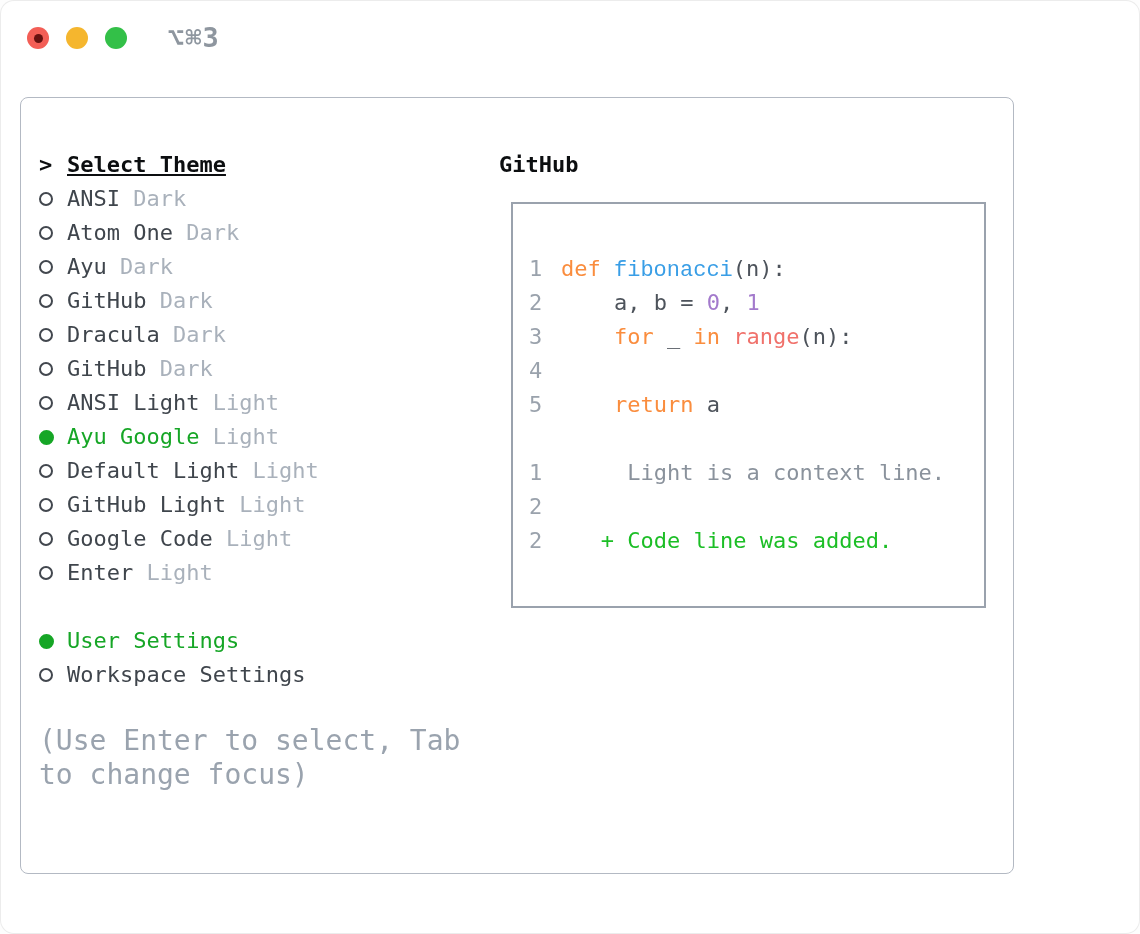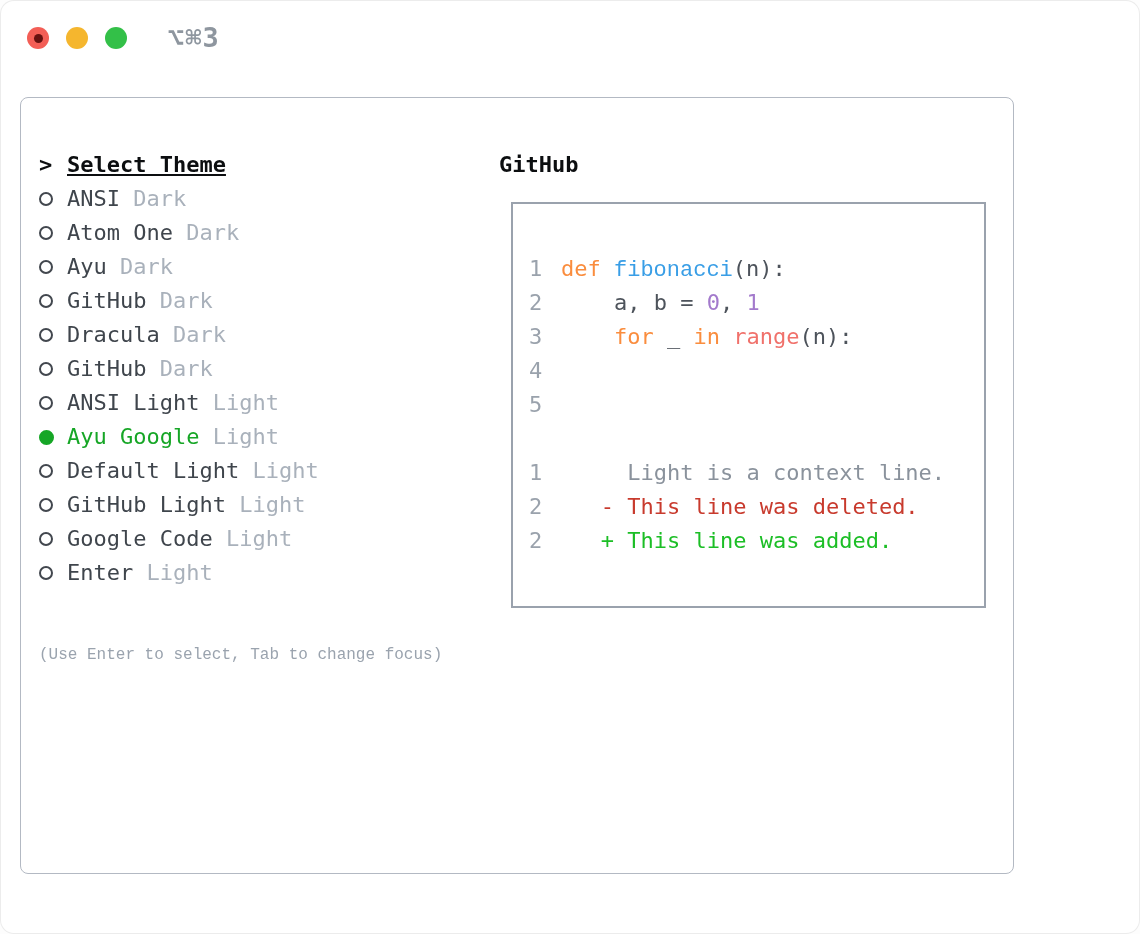--- a/index.html
+++ b/index.html
@@ -31,21 +31,21 @@
   .marker{width:28px;flex:none;display:flex;align-items:center;}
   .cursor{font-weight:bold;color:var(--heading);}
   .hdr{font-weight:bold;color:var(--heading);text-decoration:underline;}
   .radio{width:14px;height:14px;box-sizing:border-box;border:2px solid #42474e;border-radius:50%;}
   .radio.sel{border-color:var(--accent);background:var(--accent);width:15px;height:15px;}
   .name{color:var(--name);}
   .name.sel{color:var(--accent);}
   .variant{color:var(--variant);margin-left:13.25px;}
   .spacer{height:34px;}
   .indent{margin-left:28px;}
-  .help{margin-top:14px;width:440px;font-size:16px;line-height:34px;color:var(--help);font-family:Liberation Mono, monospace;}
+  .help{margin-top:32px;width:440px;font-size:28px;line-height:34px;color:var(--help);}
 
   
   .preview-hdr{height:34px;font-size:22px;line-height:34px;font-weight:bold;color:var(--heading);}
   .preview-box{margin-top:20px;margin-left:12px;width:475px;height:406px;box-sizing:border-box;
                border:2px solid var(--border_preview);background:#fff;padding:48px 0 0 16px;}
   .crow{display:flex;height:34px;font-size:22px;line-height:34px;}
   .gutter{width:32px;flex:none;color:var(--gutter);white-space:pre;}
   .code{white-space:pre;color:var(--code);}
   .tok-kw{color:var(--kw);}
   .tok-fn{color:var(--fn);font-family:Liberation Mono, monospace;}
@@ -91,20 +91,24 @@
           <div class="row"><span class="marker"><span class="radio sel"></span></span><span class="name sel">Ayu Google</span><span class="variant">Light</span></div>
           <div class="row"><span class="marker"><span class="radio"></span></span><span class="name">Default Light</span><span class="variant">Light</span></div>
           <div class="row"><span class="marker"><span class="radio"></span></span><span class="name">GitHub Light</span><span class="variant">Light</span></div>
           <div class="row"><span class="marker"><span class="radio"></span></span><span class="name">Google Code</span><span class="variant">Light</span></div>
           <div class="row"><span class="marker"><span class="radio"></span></span><span class="name">Enter</span><span class="variant">Light</span></div>
         </div>
 
       <div class="spacer"></div>
 
 
+      <div>
+          <div class="row"><span class="marker"><span class="radio sel"></span></span><span class="name sel">User Settings</span></div>
+          <div class="row"><span class="marker"><span class="radio"></span></span><span class="name">Workspace Settings</span></div>
+        </div>
 
       <div class="help">(Use Enter to select, Tab to change focus)</div>
     </div>
 
     <div class="rightcol">
       <div class="preview-hdr">GitHub</div>
       <div class="preview-box">
           <div class="crow">
             <span class="gutter">1</span>
             <span class="code"><span class="tok-kw">def </span><span class="tok-fn">fibonacci</span><span class="tok-df">(n):</span></span>
@@ -115,34 +119,34 @@
           </div>
           <div class="crow">
             <span class="gutter">3</span>
             <span class="code"><span class="tok-df">    </span><span class="tok-kw">for </span><span class="tok-df">_ </span><span class="tok-kw">in </span><span class="tok-rg">range</span><span class="tok-df">(n):</span></span>
           </div>
           <div class="crow">
             <span class="gutter">4</span>
           </div>
           <div class="crow">
             <span class="gutter">5</span>
+            <span class="code"><span class="tok-df">    </span><span class="tok-kw">return </span><span class="tok-df">a</span></span>
           </div>
           <div class="crow">
             <span class="gutter"></span>
             <span class="code"></span>
           </div>
           <div class="crow">
             <span class="gutter">1</span>
             <span class="code"><span class="tok-ctx">     Light is a context line.</span></span>
           </div>
           <div class="crow">
             <span class="gutter">2</span>
-            <span class="code"><span class="tok-del">   - This line was deleted.</span></span>
           </div>
           <div class="crow">
             <span class="gutter">2</span>
-            <span class="code"><span class="tok-add">   + This line was added.</span></span>
+            <span class="code"><span class="tok-add">   + Code line was added.</span></span>
           </div>
         </div>
     </div>
 
   </div>
 </div>
 
 </body></html>

